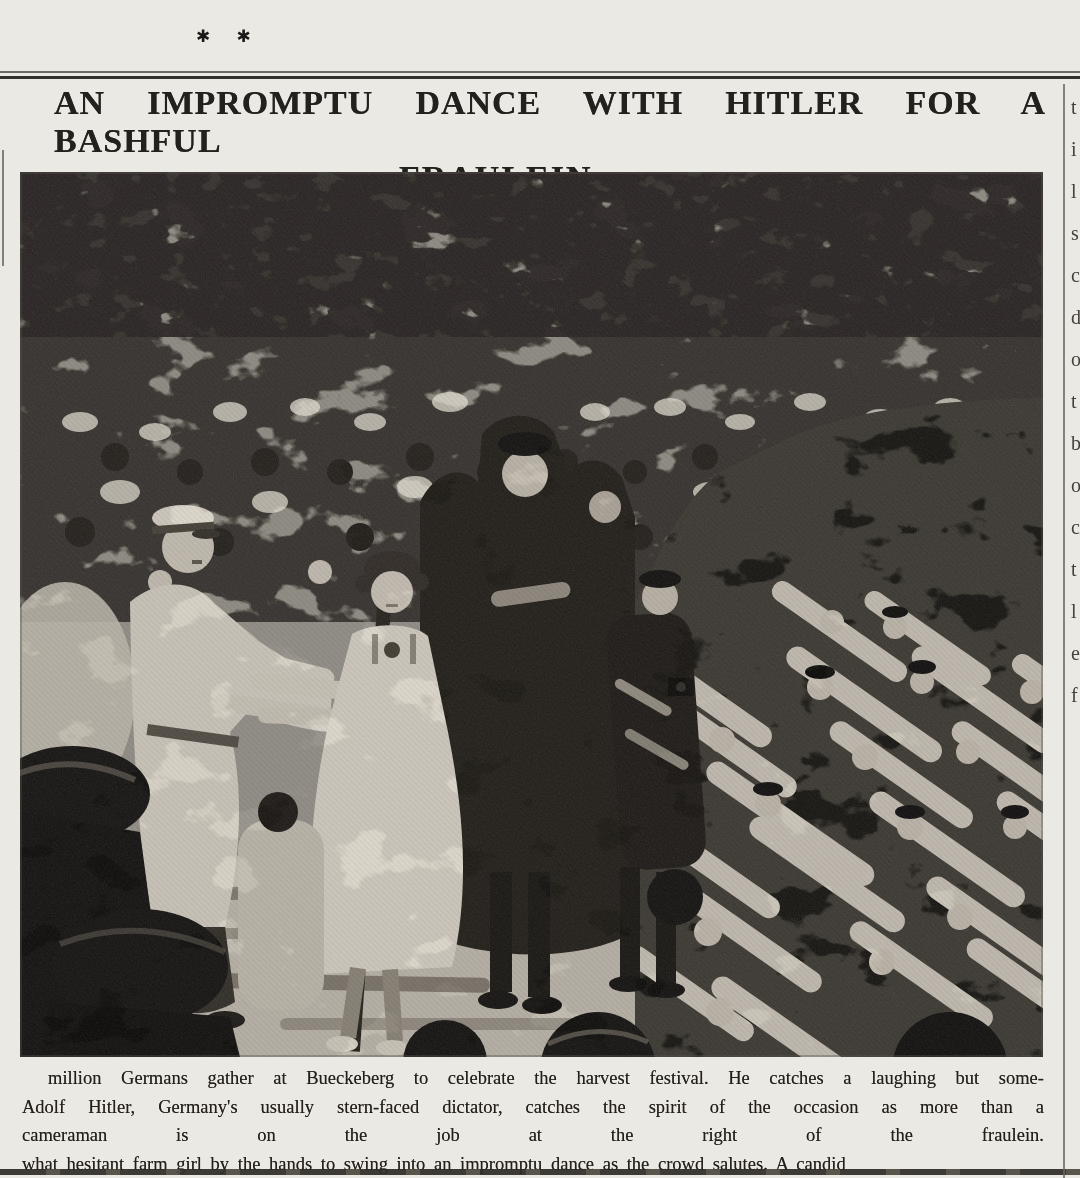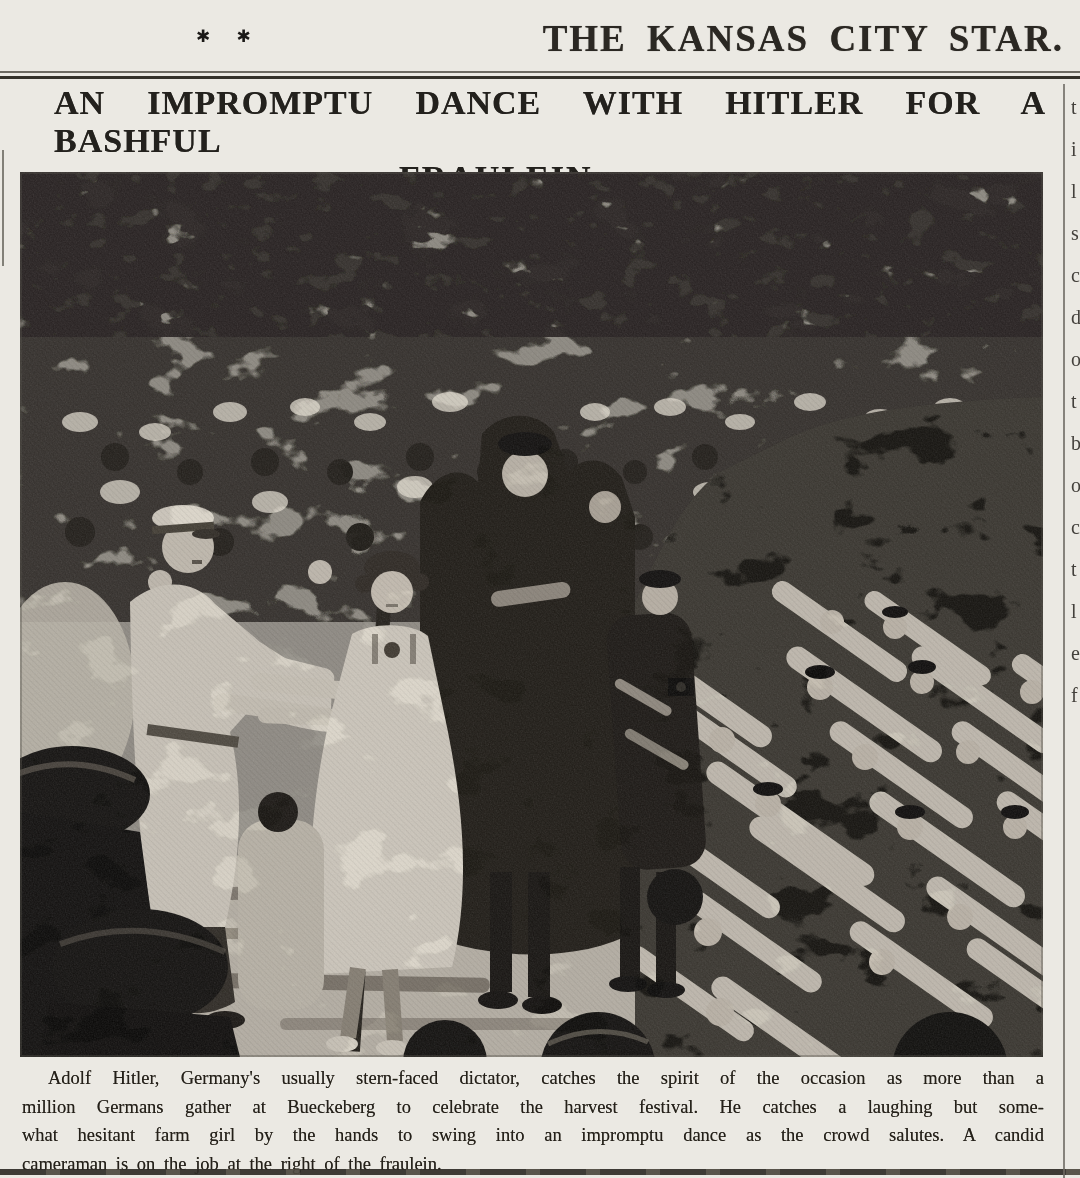--- a/index.html
+++ b/index.html
@@ -72,21 +72,20 @@
     overflow:hidden;color:#44413c;
   }
   .edge-letter{height:42px;font-size:20px;line-height:42px;}
 </style>
 </head>
 <body>
 
 <div class="sheet">
 
   <div class="edition-marks">✱ ✱</div>
-  <div class="masthead">THE KANSAS CITY STAR.</div>
   <div class="rule-top-thin"></div>
   <div class="rule-top-thick"></div>
 
   <div class="headline">
     <div class="headline-line1">AN IMPROMPTU DANCE WITH HITLER FOR A BASHFUL</div>
     <div class="headline-line2">FRAULEIN.</div>
   </div>
 
   <div class="photo-frame" role="img" aria-label="Halftone news photograph: Adolf Hitler, in light uniform, swings a laughing farm girl in a light dress by the hands in an impromptu dance at the Bueckeberg harvest festival, surrounded by a dense crowd of uniformed men; at right the crowd raises arms in salute; dark berets of onlookers fill the left foreground.">
     <svg viewBox="0 0 1023 885" preserveAspectRatio="none">
@@ -317,24 +316,24 @@
       </g>
 
       <rect x="0" y="0" width="1023" height="885" fill="#4a463f" filter="url(#mottle)" opacity="0.12"></rect>
       <rect x="0" y="0" width="1023" height="885" fill="#888888" filter="url(#grain)" opacity="0.5"></rect>
       <rect x="0" y="0" width="1023" height="885" fill="url(#ht)" opacity="0.05"></rect>
       <rect x="1" y="1" width="1021" height="883" fill="none" stroke="#55524b" stroke-width="2" opacity="0.4"></rect>
     </svg>
   </div>
 
   <div class="caption">
+      <div class="cap-line">million Germans gather at Bueckeberg to celebrate the harvest festival. He catches a laughing but some-</div>
       <div class="cap-line">Adolf Hitler, Germany's usually stern-faced dictator, catches the spirit of the occasion as more than a</div>
-      <div class="cap-line">million Germans gather at Bueckeberg to celebrate the harvest festival. He catches a laughing but some-</div>
+      <div class="cap-line">cameraman is on the job at the right of the fraulein.</div>
       <div class="cap-line">what hesitant farm girl by the hands to swing into an impromptu dance as the crowd salutes. A candid</div>
-      <div class="cap-line">cameraman is on the job at the right of the fraulein.</div>
     </div>
 
   <div class="rule-bottom"></div>
   <div class="col-rule-right"></div>
   <div class="col-rule-left-stub"></div>
   <div class="edge-fragments">
       <div class="edge-letter">t</div>
       <div class="edge-letter">i</div>
       <div class="edge-letter">l</div>
       <div class="edge-letter">s</div>

